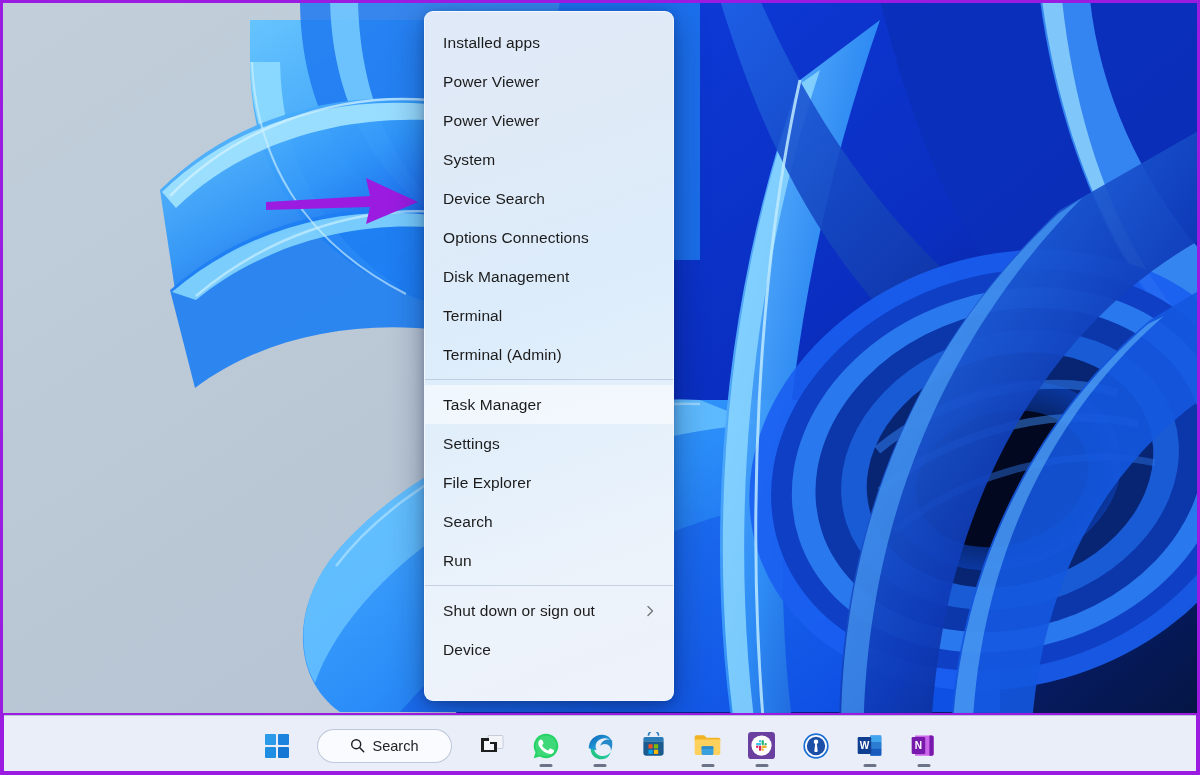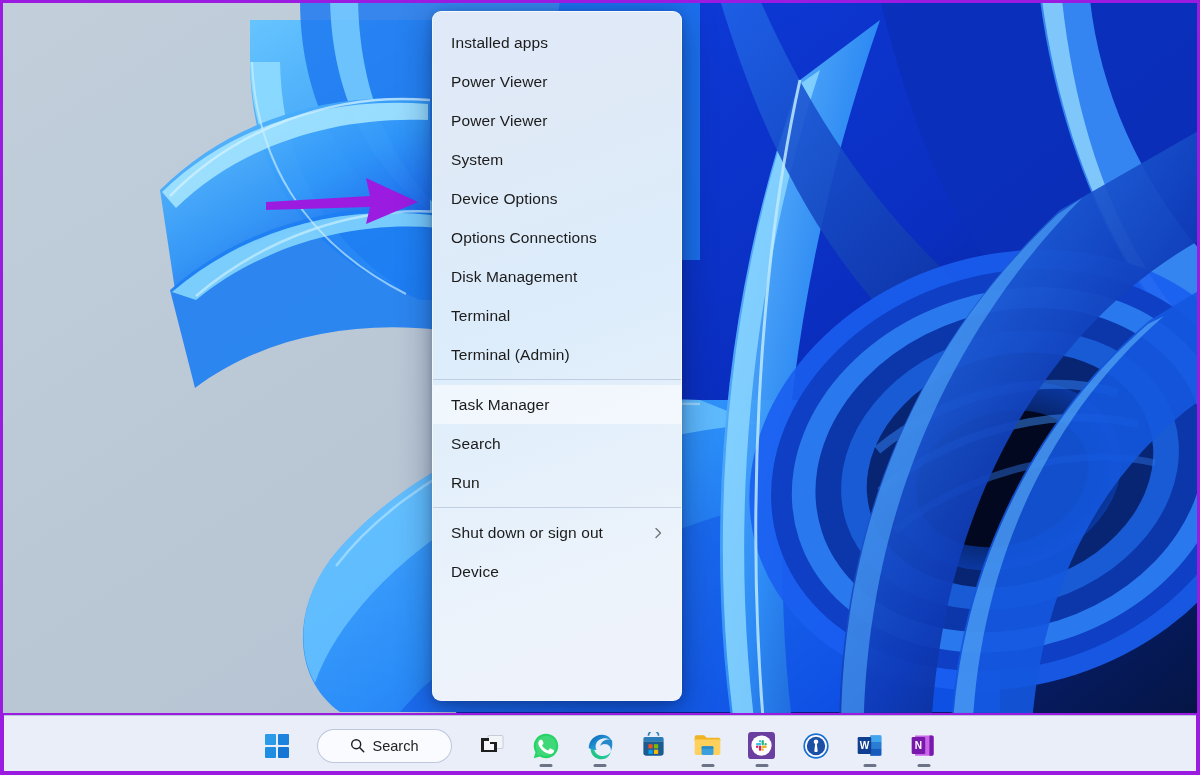--- a/index.html
+++ b/index.html
@@ -20,21 +20,20 @@
   
   #winx {
     position:absolute; left:424px; top:11px;
     width:250px; height:690px;
     border-radius:9px;
     background:linear-gradient(160deg,#dfe9f8 0%, #e0eaf7 18%, #dcecfb 42%, #e4f0fb 62%, #edf3fb 82%, #eef2fa 100%);
     border:1px solid rgba(255,255,255,0.55);
     box-shadow:0 10px 34px rgba(8,20,60,.40), 0 2px 8px rgba(8,20,60,.22);
     overflow:hidden;
     padding-top:11px;
-    margin-left:8px;
   }
   .mi {
     position:relative; height:39px; line-height:39px;
     padding-left:18px; padding-right:16px;
     font-size:15.5px; color:#1b1b1b;
     letter-spacing:.1px; white-space:nowrap;
     cursor:default;
     display:flex; align-items:center;
   }
   .mi .lbl { flex:1 1 auto; }
@@ -211,37 +210,43 @@
         <div class="mi">
           <span class="lbl">Power Viewer</span>
         </div>
         <div class="mi">
           <span class="lbl">Power Viewer</span>
         </div>
         <div class="mi">
           <span class="lbl">System</span>
         </div>
         <div class="mi">
-          <span class="lbl">Device Options</span>
+          <span class="lbl">Device Search</span>
         </div>
         <div class="mi">
           <span class="lbl">Options Connections</span>
         </div>
         <div class="mi">
           <span class="lbl">Disk Management</span>
         </div>
         <div class="mi">
           <span class="lbl">Terminal</span>
         </div>
         <div class="mi">
           <span class="lbl">Terminal (Admin)</span>
         </div>
         <div class="sep"></div>
         <div class="mi sel">
           <span class="lbl">Task Manager</span>
+        </div>
+        <div class="mi">
+          <span class="lbl">Settings</span>
+        </div>
+        <div class="mi">
+          <span class="lbl">File Explorer</span>
         </div>
         <div class="mi">
           <span class="lbl">Search</span>
         </div>
         <div class="mi">
           <span class="lbl">Run</span>
         </div>
         <div class="sep"></div>
         <div class="mi">
           <span class="lbl">Shut down or sign out</span>

